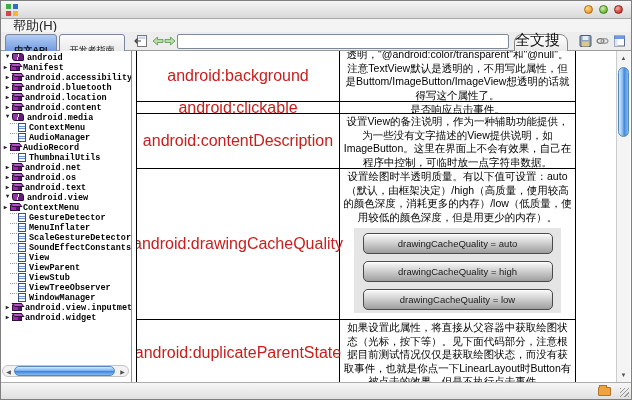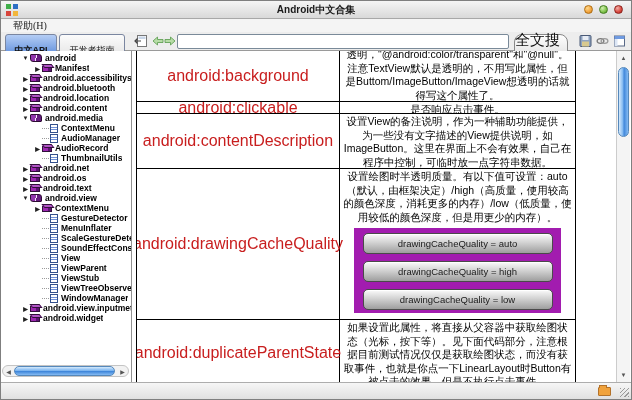--- a/index.html
+++ b/index.html
@@ -17,21 +17,21 @@
   .title { flex:1; text-align:center; font-size:10px; font-weight:bold; color:#1a1a1a; }
   .win-controls { position:absolute; right:8px; top:4px; display:flex; gap:6px; }
   .win-btn { width:9px; height:9px; border-radius:50%; }
   .btn-min { background:radial-gradient(circle at 35% 30%, #ffd98c, #f2a33c 60%, #c07818); border:1px solid #b06f14; }
   .btn-max { background:radial-gradient(circle at 35% 30%, #d2f0b0, #7ec24a 60%, #4f8f27); border:1px solid #447d20; }
   .btn-close { background:radial-gradient(circle at 35% 30%, #f2b0a8, #d8453c 60%, #a02a24); border:1px solid #8e221c; }
 
   
   .menubar { position:absolute; left:0; top:18px; right:0; height:13px; background:#f4f4f4;
     display:flex; align-items:center; padding-left:8px; }
-  .menu-item { font-size:10px; color:#222; padding:0 4px;font-family:Liberation Serif, serif; }
+  .menu-item { font-size:13px; color:#222; padding:0 4px; }
 
   
   .toolbar { position:absolute; left:0; top:31px; right:0; height:19px; background:#ededed;
     border-bottom:1px solid #9a9a9a; }
   .tab { position:absolute; top:2px; height:32px; border:1px solid #7a86a0; border-radius:3px;
     font-size:9px; display:flex; align-items:center; justify-content:center; color:#111; }
   .tab-active { left:4px; width:52px; background:linear-gradient(#b4cdf5,#6f9ae0 55%,#557fcb); font-weight:bold; }
   .tab-idle { left:58px; width:66px; background:linear-gradient(#fbfbfb,#dcdcdc); }
   .tool-ico { position:absolute; top:2px; width:14px; height:14px; }
   .searchbox { position:absolute; left:176px; top:2px; width:332px; height:15px; border:1px solid #7a8a99;
@@ -40,23 +40,23 @@
     border-radius:8px; background:linear-gradient(#fefefe,#d8d8d8); font-size:15px; color:#111;
     display:flex; align-items:center; justify-content:center; }
 
   
   .main { position:absolute; left:0; top:50px; right:0; bottom:17px; background:#fff; overflow:hidden; }
 
   
   .tree-panel { position:absolute; left:0; top:0; bottom:0; width:131px; background:#fff;
     border-right:1px solid #919191; overflow:hidden; }
   .tree { position:absolute; left:0; top:2px; right:0; }
-  .tree-row { height:10px; display:flex; align-items:center; white-space:nowrap; overflow:hidden;
-    font-family:Liberation Sans, sans-serif; font-weight:bold; font-size:8.5px; color:#000;margin-left:18px; }
-  .lvl0 { padding-left:2px; } .lvl1 { padding-left:14px; }
+  .tree-row { height:10px; display:flex; white-space:nowrap; overflow:hidden;
+    font-family:Liberation Mono, monospace; font-weight:bold; font-size:8.5px; color:#000; }
+  .lvl0 { padding-left:2px; } .lvl1 { }
   .expander { width:9px; font-size:6px; color:#222; text-align:center; flex:0 0 9px; }
   .dash { width:7px; border-top:1px dotted #9a9a9a; margin-right:1px; flex:0 0 7px; }
   .ti { display:inline-block; margin-right:3px; flex:0 0 auto; }
   .ti-book { width:12px; height:8px; border:1px solid #2d0a33; border-radius:1px 3px 1px 3px;
     background:linear-gradient(100deg,#9135ad 46%,#f3e6f7 46%,#f3e6f7 54%,#641b7e 54%); }
   .ti-pkg { position:relative; width:10px; height:6px; background:linear-gradient(90deg,#9c27b0 65%,#5a1270 65%);
     border:1px solid #30103a; margin-top:2px; }
   .ti-pkg::before { content:""; position:absolute; left:0px; top:-3px; width:8px; height:2px;
     background:#b155c5; border:1px solid #30103a; transform:skewX(38deg); }
   .ti-doc { width:8px; height:9px; border:1px solid #33508c;
@@ -73,21 +73,21 @@
     background:linear-gradient(#d5eafc,#7cb5f0 45%,#3f86da 55%,#85bbf3); border:1px solid #5588bb; }
 
   
   .content { position:absolute; left:132px; top:0; right:0; bottom:0; background:#fff; overflow:hidden; }
   .attr-table { position:absolute; left:3px; top:0; width:440px;
     border-left:1px solid #000; border-right:1px solid #000; }
   .trow { display:flex; border-bottom:1px solid #000; overflow:hidden; }
   .attr-cell { width:203px; border-right:1px solid #000; display:flex; align-items:center;
     justify-content:center; text-align:right; font-size:16px; font-weight:normal; color:#c81e1e; padding:0 4px; }
   .desc-cell { flex:1; font-size:10.5px; color:#000; text-align:center; line-height:13.5px; padding:1px 3px; overflow:hidden; }
-  .android-panel { width:207px; margin:4px auto 0; background:#a21caf; padding:5px 0 3px; }
+  .android-panel { width:207px; margin:4px auto 0; background:#e5e5e5; padding:5px 0 3px; }
   .android-btn { width:190px; height:21px; margin:0 auto 7px; border:1px solid #4a4a4a; border-radius:5px;
     background:linear-gradient(#fbfbfb,#d2d2d2 45%,#9e9e9e); box-shadow:inset 0 1px 0 #fff;
     font-size:9.5px; color:#1a1a1a; display:flex; align-items:center; justify-content:center; }
   .android-btn:last-child { margin-bottom:0; }
 
   
   .v-scroll { position:absolute; right:1px; top:0; bottom:0; width:14px; background:#f4f4f4; border-left:1px solid #cccccc; }
   .v-scroll .arr { position:absolute; left:0; right:0; height:12px; font-size:6px; color:#555;
     display:flex; align-items:center; justify-content:center; }
   .v-scroll .arr-u { top:1px; } .v-scroll .arr-d { bottom:1px; }
@@ -109,21 +109,20 @@
 
 <div class="window">
 
   <div class="titlebar">
     <span class="app-icon">
         <i class="q1"></i>
         <i class="q2"></i>
         <i class="q3"></i>
         <i class="q4"></i>
       </span>
-    <span class="title">Android中文合集</span>
     <span class="win-controls">
       <span class="win-btn btn-min"></span>
       <span class="win-btn btn-max"></span>
       <span class="win-btn btn-close"></span>
     </span>
   </div>
 
   <div class="menubar">
     <span class="menu-item">帮助(H)</span>
   </div>

